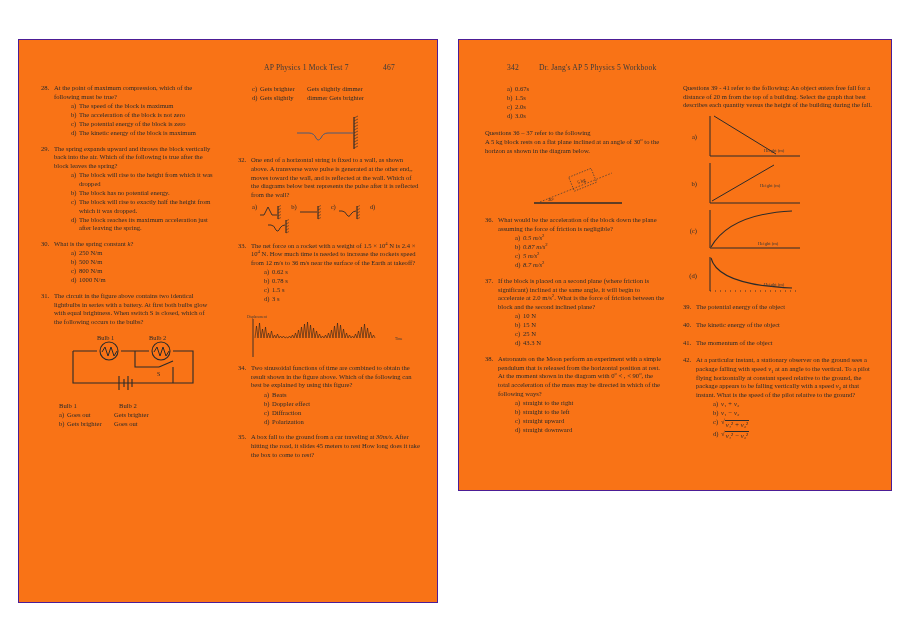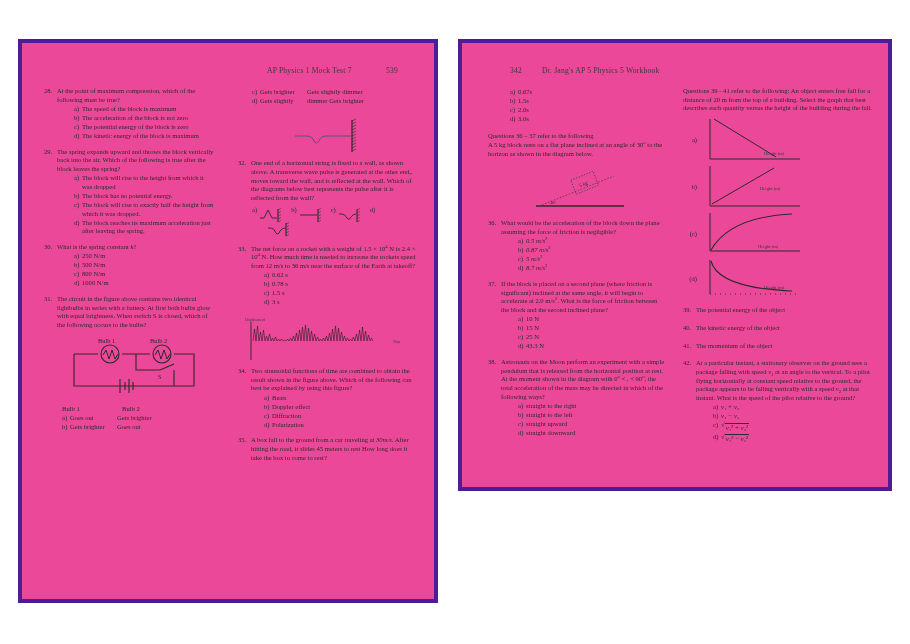--- a/index.html
+++ b/index.html
@@ -15,22 +15,22 @@
     color: #2b2b2b;
   }
   .spread {
     position: relative;
     width: 910px;
     height: 644px;
     background: #ffffff;
   }
   .page {
     position: absolute;
-    background: #ec4899;
-    border: 4px solid #4c1d95;
+    background: #f97316;
+    border: 1px solid #4c1d95;
     box-sizing: border-box;
     overflow: hidden;
   }
   .page-left  { left: 18px;  top: 39px; width: 420px; height: 564px; }
   .page-right { left: 458px; top: 39px; width: 434px; height: 452px; }
 
   .page-header {
     position: absolute;
     top: 23px;
     font-size: 7.6px;
@@ -139,21 +139,21 @@
     fill: #3a3a3a;
   }
 </style>
 </head>
 <body>
 
 <div class="spread">
 
   <div class="page page-left">
     <div class="page-header hdr-left-title">AP Physics 1 Mock Test 7</div>
-    <div class="page-header hdr-left-folio">539</div>
+    <div class="page-header hdr-left-folio">467</div>
 
     <div class="cols">
 
       <div class="col col-1">
 
         <div class="q">
           <div class="q-body">
             <span class="q-num">28.</span>
             <span class="q-text">At the point of maximum compression, which of the following must be true?</span>
           </div>

